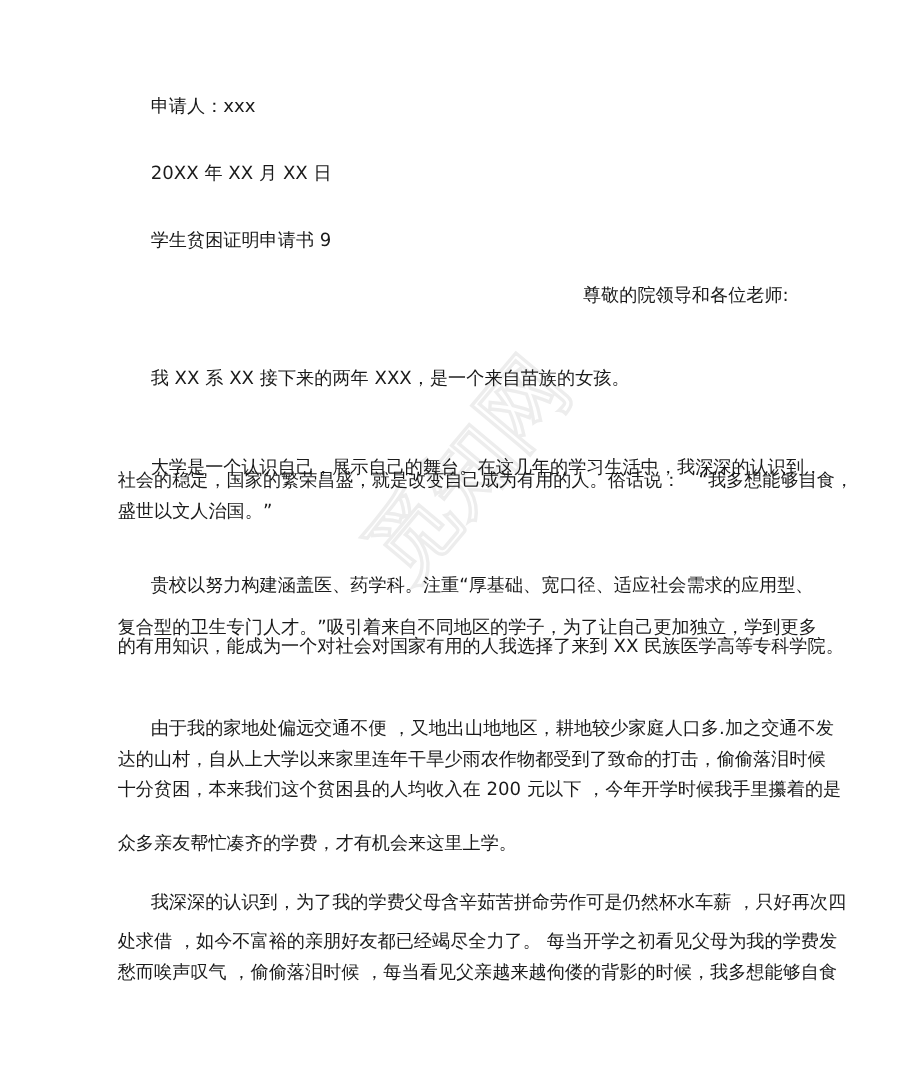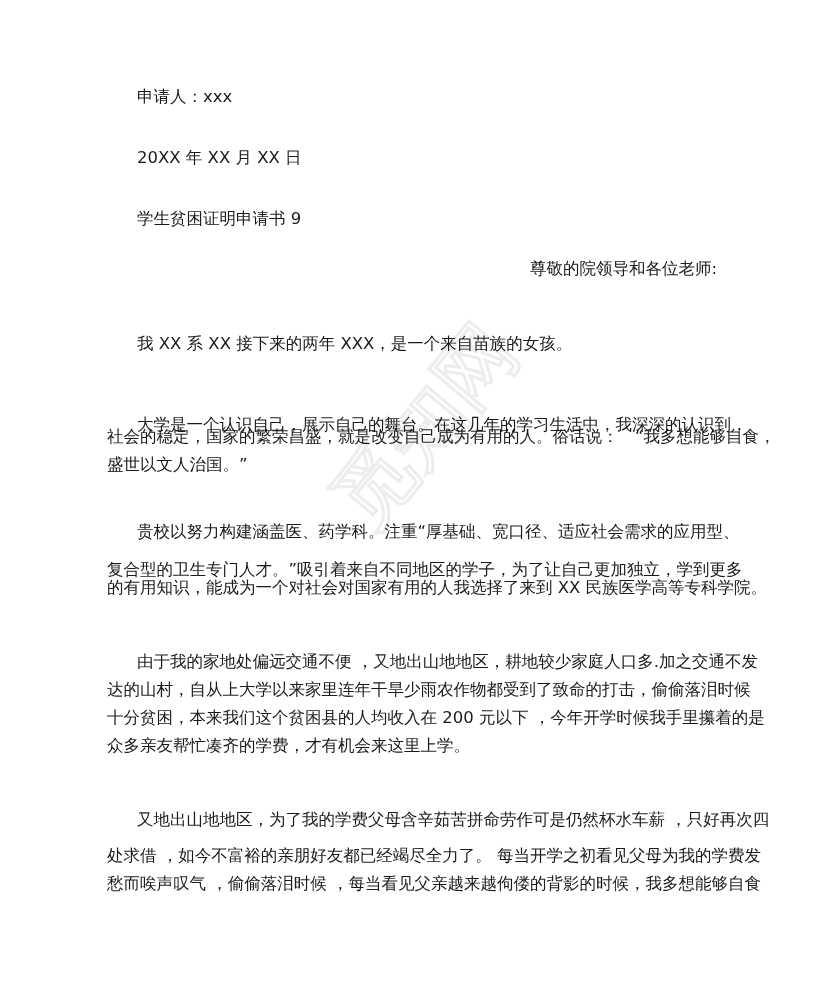--- a/index.html
+++ b/index.html
@@ -71,22 +71,22 @@
   <div>
     <div class="line indent" style="top:521px;">贵校以努力构建涵盖医、药学科。注重“厚基础、宽口径、适应社会需求的应用型、</div>
     <div class="line" style="top:549px;margin-top:10px;">复合型的卫生专门人才。”吸引着来自不同地区的学子，为了让自己更加独立，学到更多</div>
     <div class="line" style="top:577px;">的有用知识，能成为一个对社会对国家有用的人我选择了来到 XX 民族医学高等专科学院。</div>
   </div>
 
   <div>
     <div class="line indent" style="top:651px;">由于我的家地处偏远交通不便 ，又地出山地地区，耕地较少家庭人口多.加之交通不发</div>
     <div class="line" style="top:679px;">达的山村，自从上大学以来家里连年干旱少雨农作物都受到了致命的打击，偷偷落泪时候</div>
     <div class="line" style="top:707px;">十分贫困，本来我们这个贫困县的人均收入在 200 元以下 ，今年开学时候我手里攥着的是</div>
-    <div class="line" style="top:735px;">众多亲友帮忙凑齐的学费，才有机会来这里上学。</div>
+    <div class="line" style="top:756px;">众多亲友帮忙凑齐的学费，才有机会来这里上学。</div>
   </div>
 
   <div>
-    <div class="line indent" style="top:809px;">又地出山地地区，为了我的学费父母含辛茹苦拼命劳作可是仍然杯水车薪 ，只好再次四</div>
+    <div class="line indent" style="top:809px;">我深深的认识到，为了我的学费父母含辛茹苦拼命劳作可是仍然杯水车薪 ，只好再次四</div>
     <div class="line" style="top:845px;">处求借 ，如今不富裕的亲朋好友都已经竭尽全力了。 每当开学之初看见父母为我的学费发</div>
     <div class="line" style="top:873px;">愁而唉声叹气 ，偷偷落泪时候 ，每当看见父亲越来越佝偻的背影的时候，我多想能够自食</div>
   </div>
 
 </div>
 
 </body></html>

